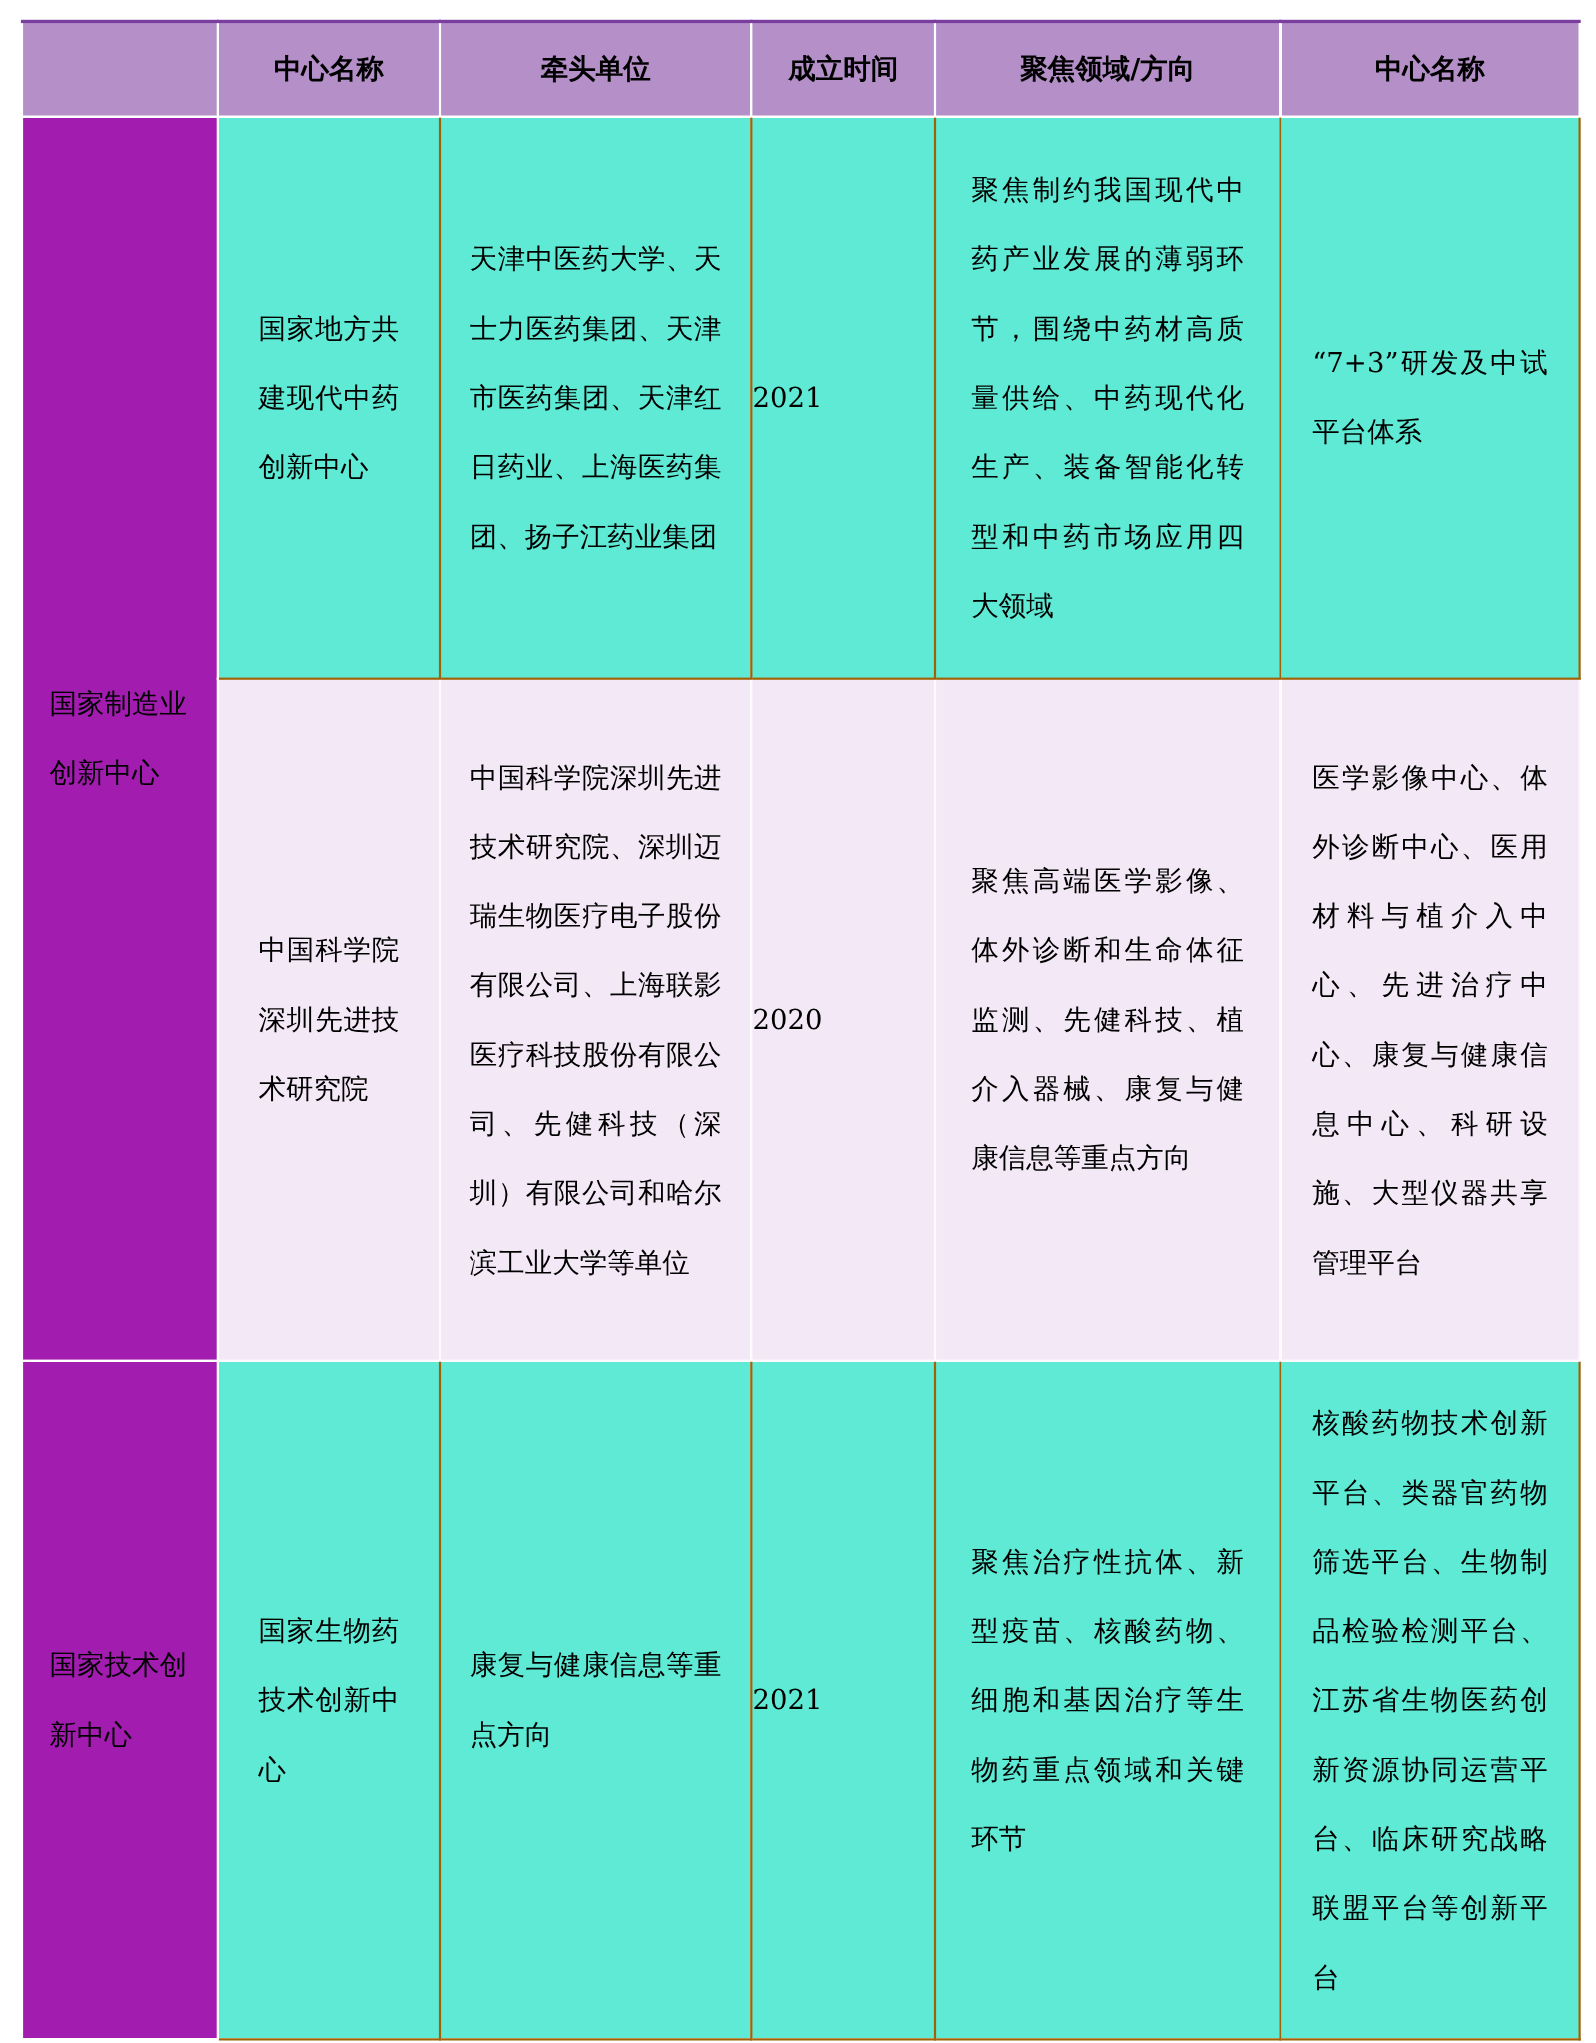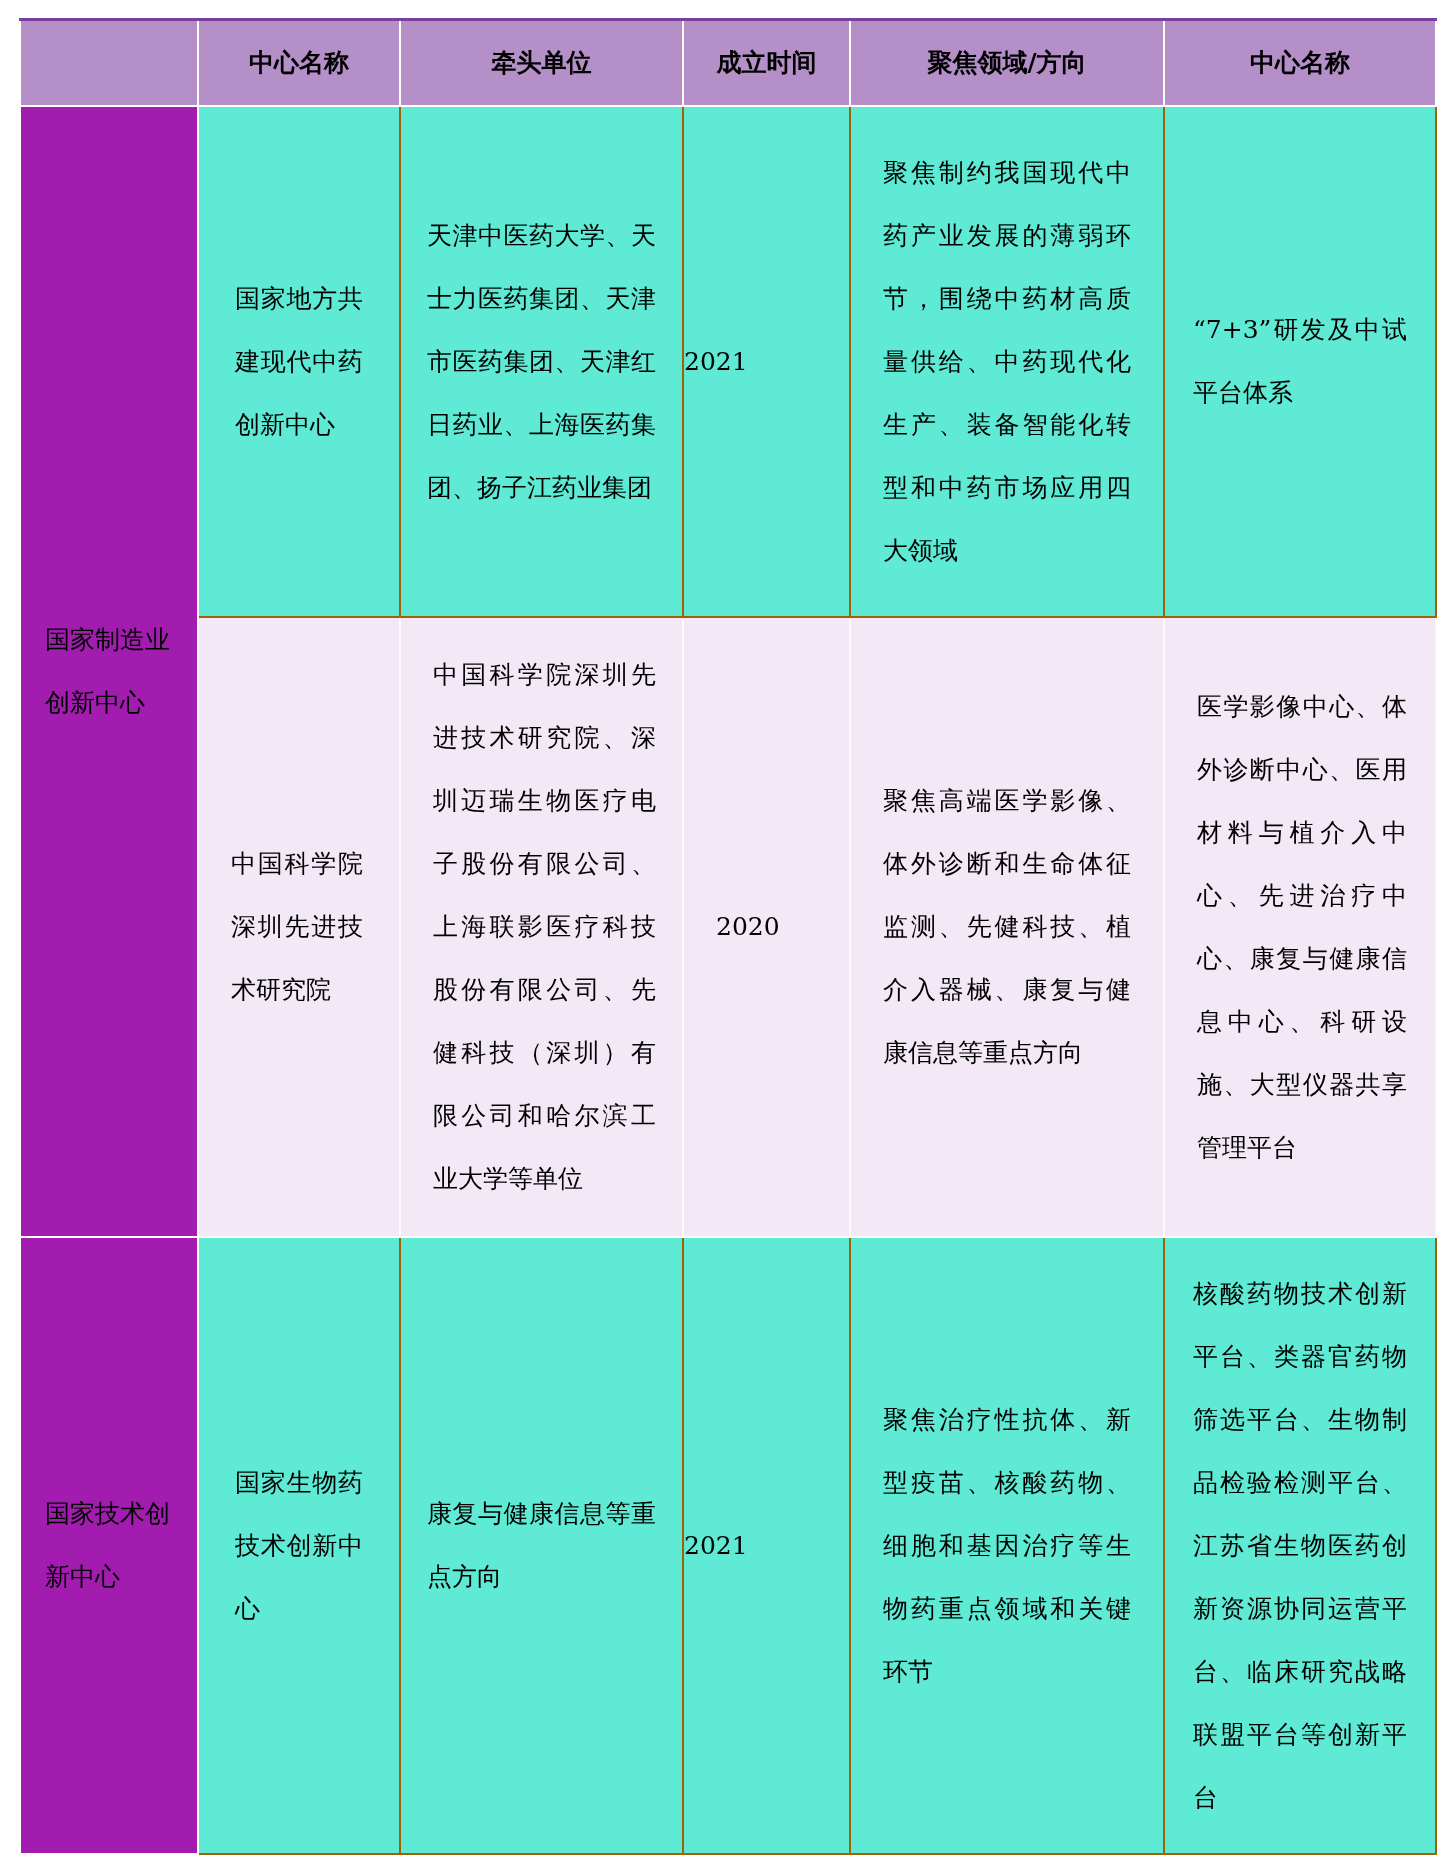--- a/index.html
+++ b/index.html
@@ -44,21 +44,20 @@
   tr.r1 { height: 511px; }
   tr.r2 { height: 620px; }
   tr.r3 { height: 617px; }
   tr.r1 td, tr.r3 td {
     background: #5eead4;
     border: 2px solid #a16207;
   }
   tr.r2 td {
     background: #f3e8f6;
     border: 2px solid #fdf9fe;
-    padding-left: 32px;
   }
   td.name   { text-align: justify; text-justify: inter-character; padding: 0 36px; }
   td.lead   { text-align: justify; text-justify: inter-character; padding: 0 26px; }
   td.year   { text-align: left; padding: 0; }
   td.focus  { text-align: justify; text-justify: inter-character; padding: 0 32px; }
   td.platform { text-align: justify; text-justify: inter-character; padding: 0 28px; }
   table.centers td.group {
     background: #a21caf;
     text-align: left;
     padding: 0 24px;

